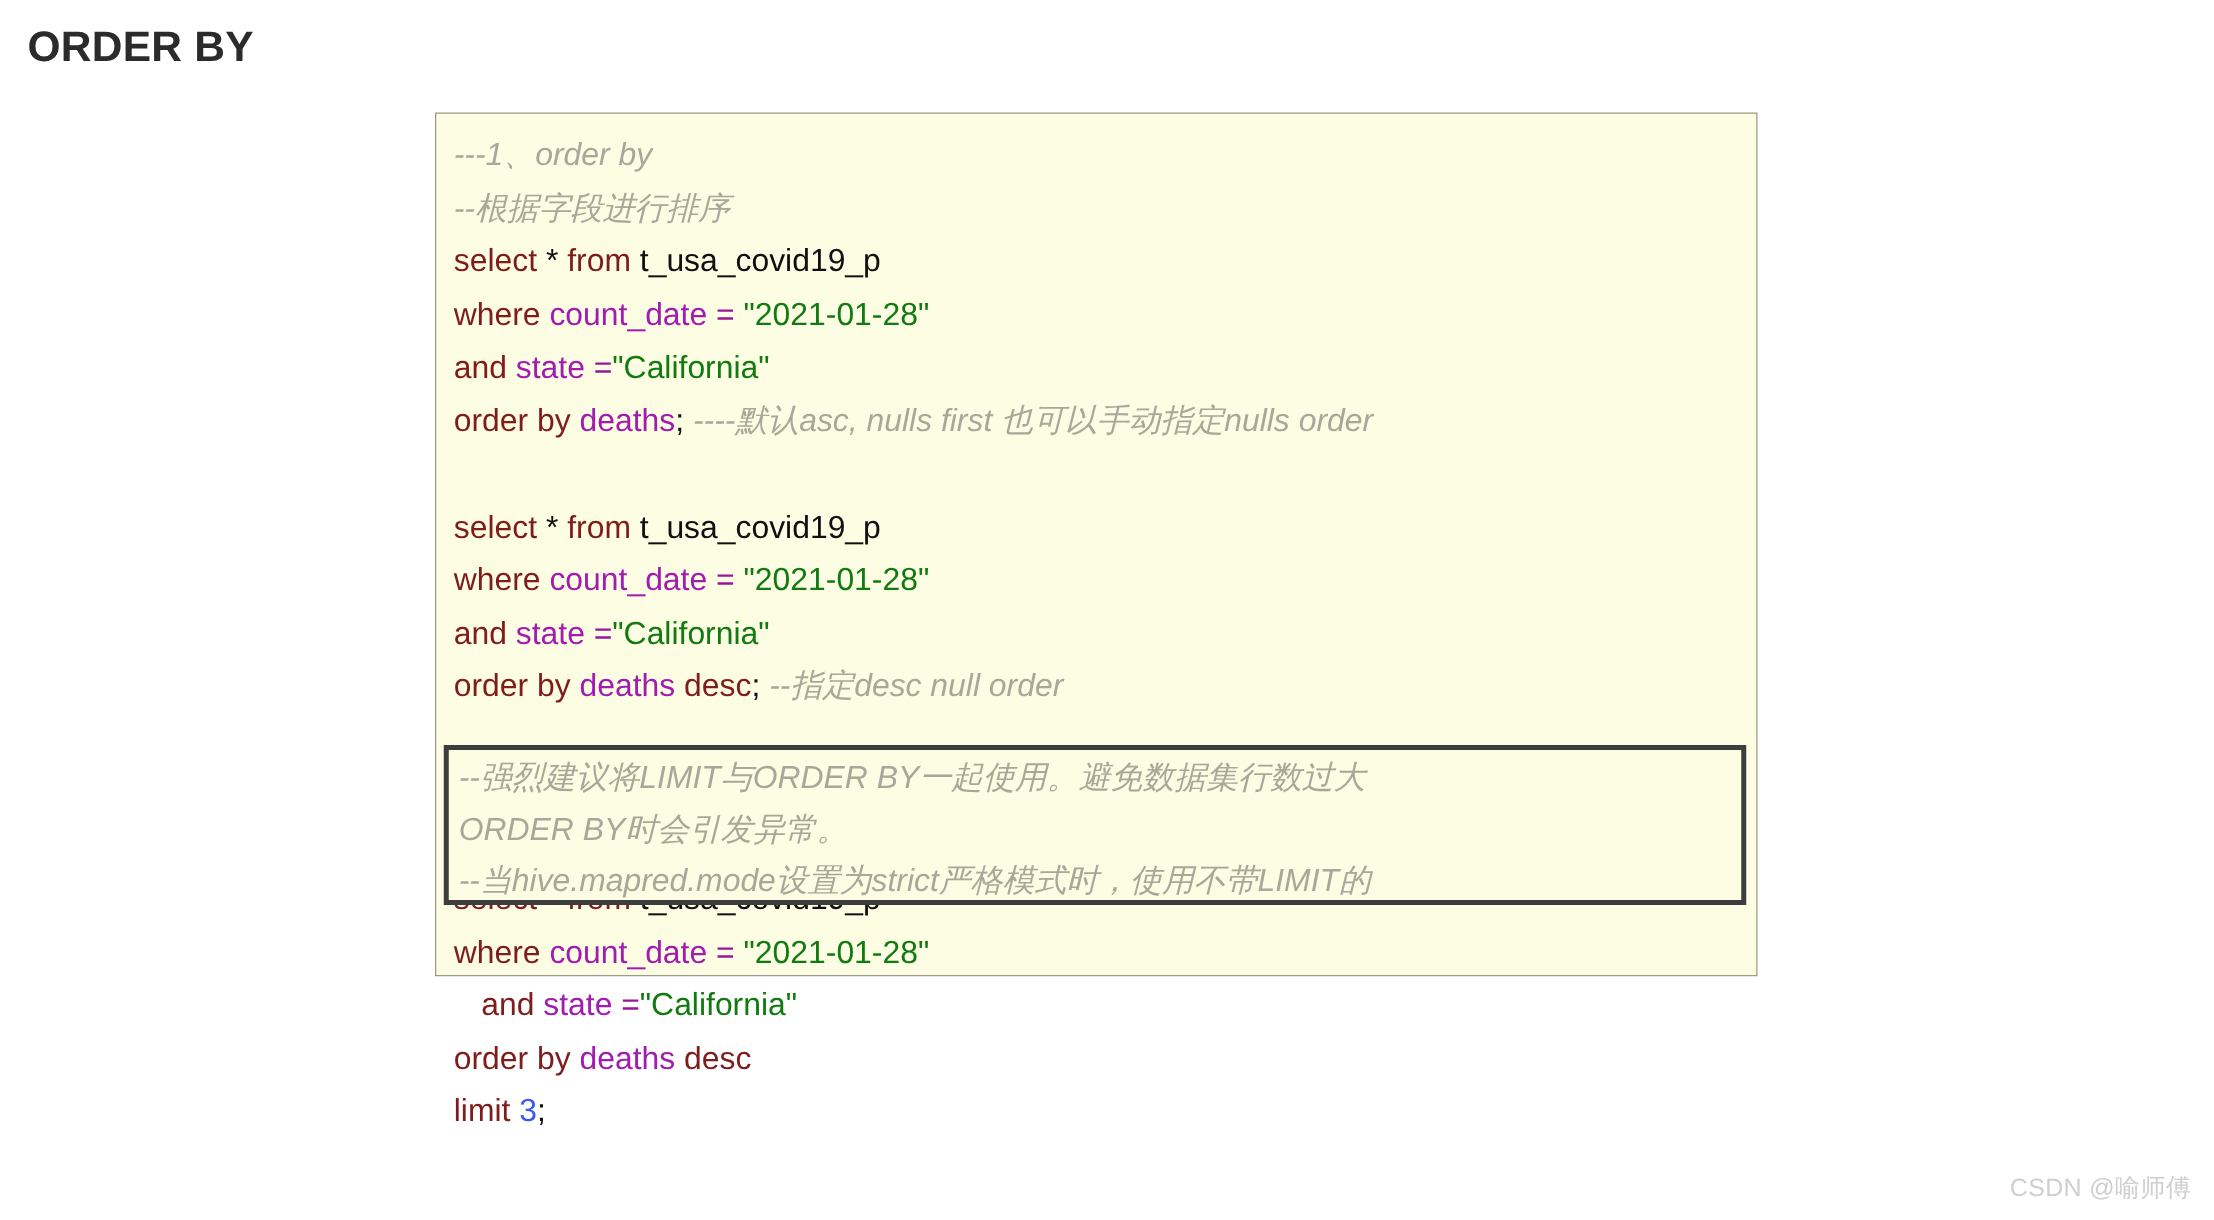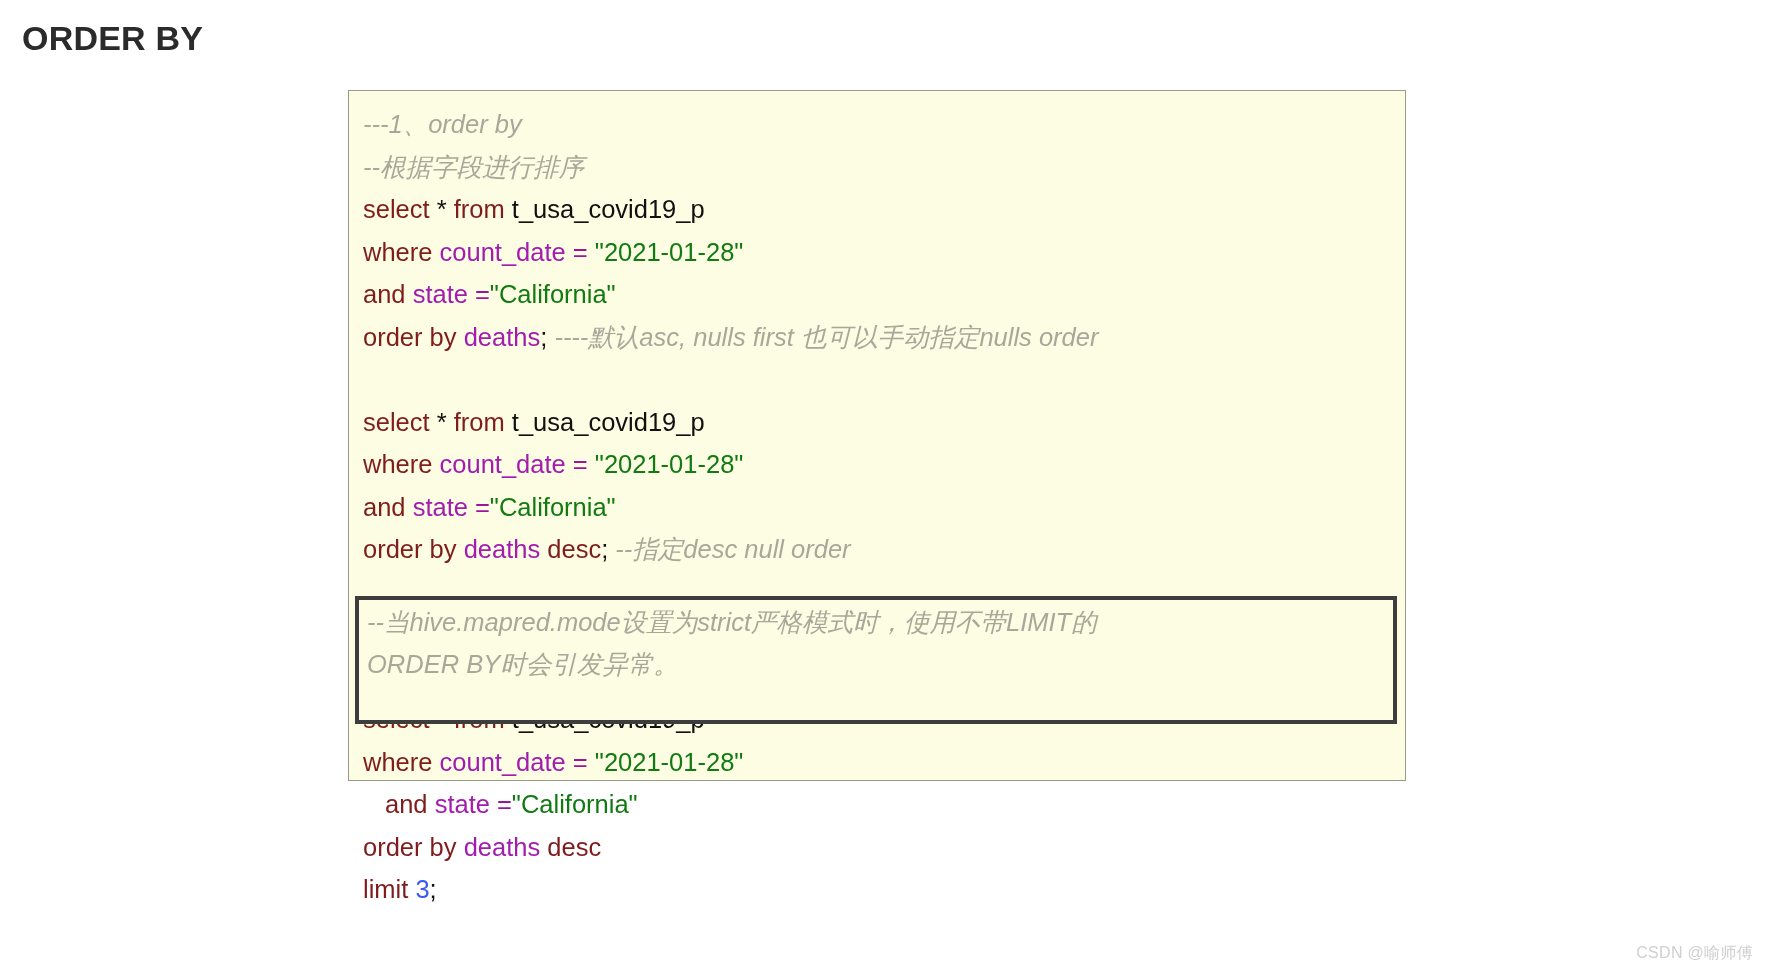--- a/index.html
+++ b/index.html
@@ -80,21 +80,21 @@
   }
   #warning-box .t-comment {
     font-size: 25.5px;
   }
 
   
   #watermark {
     position: absolute;
     right: 18px;
     bottom: 12px;
-    font-size: 16px;
+    font-size: 20px;
     color: #cfcfcf;
     white-space: nowrap;
     letter-spacing: 0.3px;
     text-align: right;
   }
 </style>
 </head>
 <body>
 
 <div id="page-title">ORDER BY</div>
@@ -195,22 +195,25 @@
 
     <div class="code-line">
       <span class="t-kw">limit</span>
       <span class="t-num">3</span><span class="t-punct">;</span>
     </div>
 
   </div>
 
   <div id="warning-box">
     <div class="code-line">
+      <span class="t-comment">--强烈建议将LIMIT与ORDER BY一起使用。避免数据集行数过大</span>
+    </div>
+    <div class="code-line">
+      <span class="t-comment">ORDER BY时会引发异常。</span>
+    </div>
+    <div class="code-line">
       <span class="t-comment">--当hive.mapred.mode设置为strict严格模式时，使用不带LIMIT的</span>
     </div>
-    <div class="code-line">
-      <span class="t-comment">ORDER BY时会引发异常。</span>
-    </div>
   </div>
 
 </div>
 
 <div id="watermark">CSDN @喻师傅</div>
 
 </body></html>

